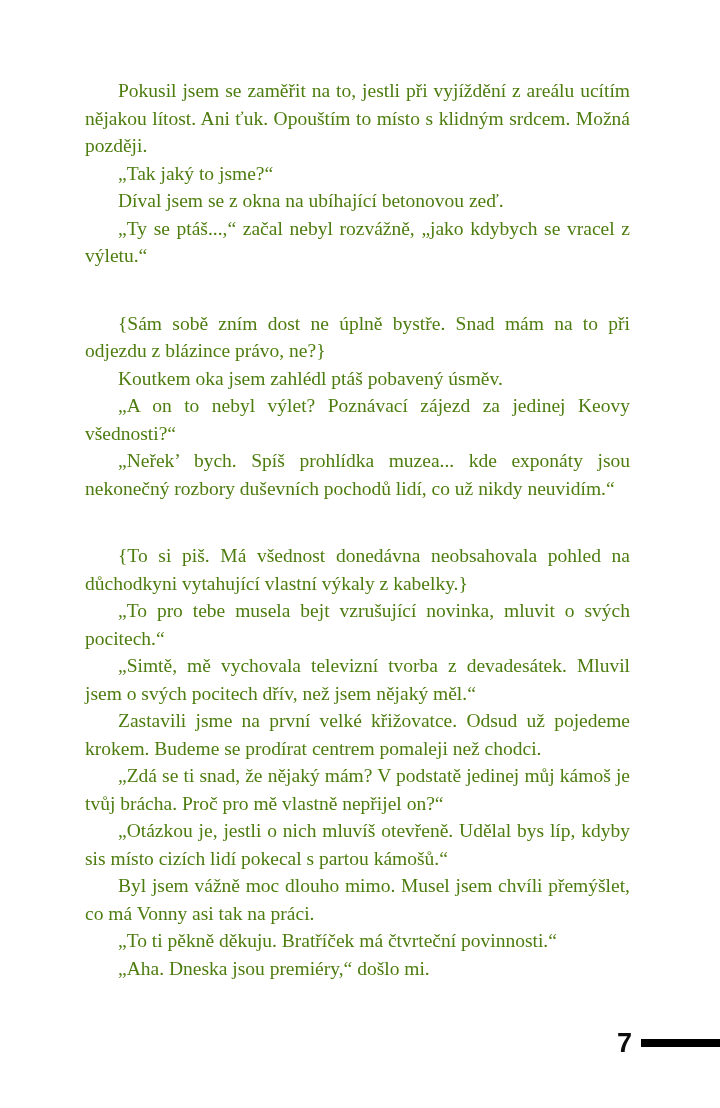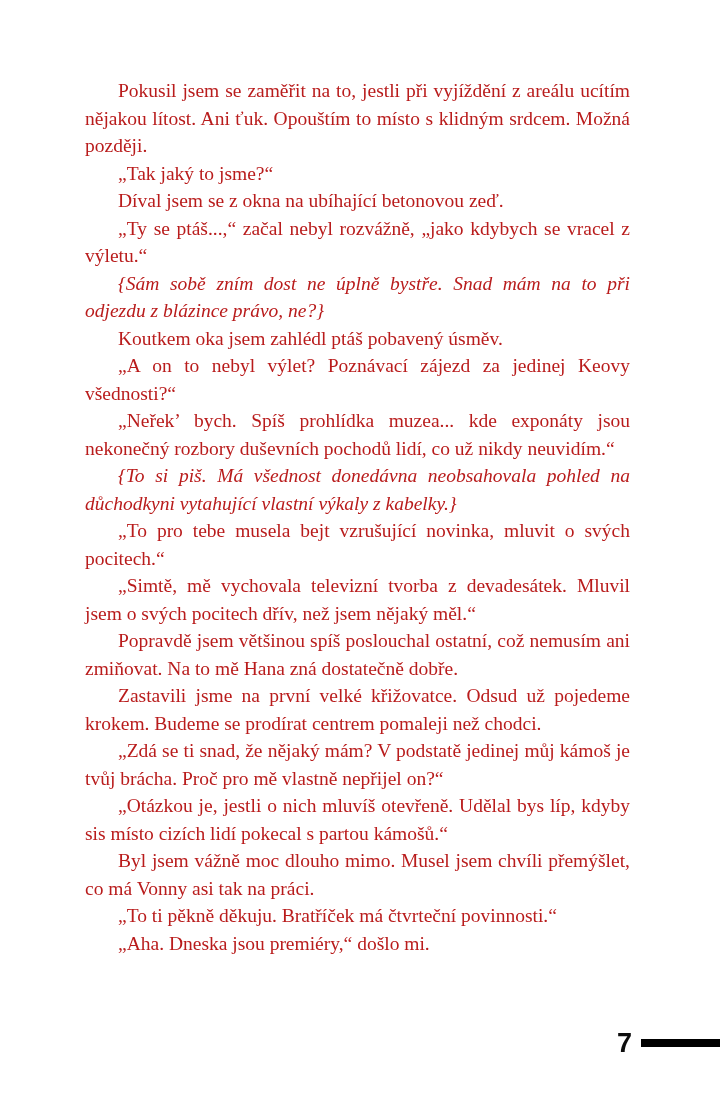--- a/index.html
+++ b/index.html
@@ -20,31 +20,31 @@
     background: #ffffff;
   }
   .text-block {
     position: absolute;
     left: 85px;
     top: 77px;
     width: 545px;
     font-family: "Liberation Serif", serif;
     font-size: 19.5px;
     line-height: 27.5px;
-    color: #b91c1c;
+    color: #4d7c0f;
   }
   .para {
     margin: 0;
     text-align: justify;
     text-indent: 33px;
     hyphens: auto;
     -webkit-hyphens: auto;
   }
   .para[data-style="italic"] {
-    font-style: italic;
+    margin-top: 40px;
   }
   .footer {
     position: absolute;
     top: 1028px;
     right: 0;
     display: flex;
     align-items: center;
   }
   .page-num {
     font-family: "Liberation Sans", sans-serif;
@@ -70,21 +70,20 @@
     <p class="para" data-style="normal">„Tak jaký to jsme?“</p>
     <p class="para" data-style="normal">Díval jsem se z okna na ubíhající betonovou zeď.</p>
     <p class="para" data-style="normal">„Ty se ptáš...,“ začal nebyl rozvážně, „jako kdybych se vracel z výletu.“</p>
     <p class="para" data-style="italic">{Sám sobě zním dost ne úplně bystře. Snad mám na to při odjezdu z blázince právo, ne?}</p>
     <p class="para" data-style="normal">Koutkem oka jsem zahlédl ptáš pobavený úsměv.</p>
     <p class="para" data-style="normal">„A on to nebyl výlet? Poznávací zájezd za jedinej Keovy všednosti?“</p>
     <p class="para" data-style="normal">„Neřek’ bych. Spíš prohlídka muzea... kde exponáty jsou nekonečný rozbory duševních pochodů lidí, co už nikdy neuvidím.“</p>
     <p class="para" data-style="italic">{To si piš. Má všednost donedávna neobsahovala pohled na důchodkyni vytahující vlastní výkaly z kabelky.}</p>
     <p class="para" data-style="normal">„To pro tebe musela bejt vzrušující novinka, mluvit o svých pocitech.“</p>
     <p class="para" data-style="normal">„Simtě, mě vychovala televizní tvorba z devadesátek. Mluvil jsem o svých pocitech dřív, než jsem nějaký měl.“</p>
-    <p class="para" data-style="normal">Popravdě jsem většinou spíš poslouchal ostatní, což nemusím ani zmiňovat. Na to mě Hana zná dostatečně dobře.</p>
     <p class="para" data-style="normal">Zastavili jsme na první velké křižovatce. Odsud už pojedeme krokem. Budeme se prodírat centrem pomaleji než chodci.</p>
     <p class="para" data-style="normal">„Zdá se ti snad, že nějaký mám? V podstatě jedinej můj kámoš je tvůj brácha. Proč pro mě vlastně nepřijel on?“</p>
     <p class="para" data-style="normal">„Otázkou je, jestli o nich mluvíš otevřeně. Udělal bys líp, kdyby sis místo cizích lidí pokecal s partou kámošů.“</p>
     <p class="para" data-style="normal">Byl jsem vážně moc dlouho mimo. Musel jsem chvíli přemýšlet, co má Vonny asi tak na práci.</p>
     <p class="para" data-style="normal">„To ti pěkně děkuju. Bratříček má čtvrteční povinnosti.“</p>
     <p class="para" data-style="normal">„Aha. Dneska jsou premiéry,“ došlo mi.</p>
   </div>
 
   <div class="footer">
     <span class="page-num">7</span>

